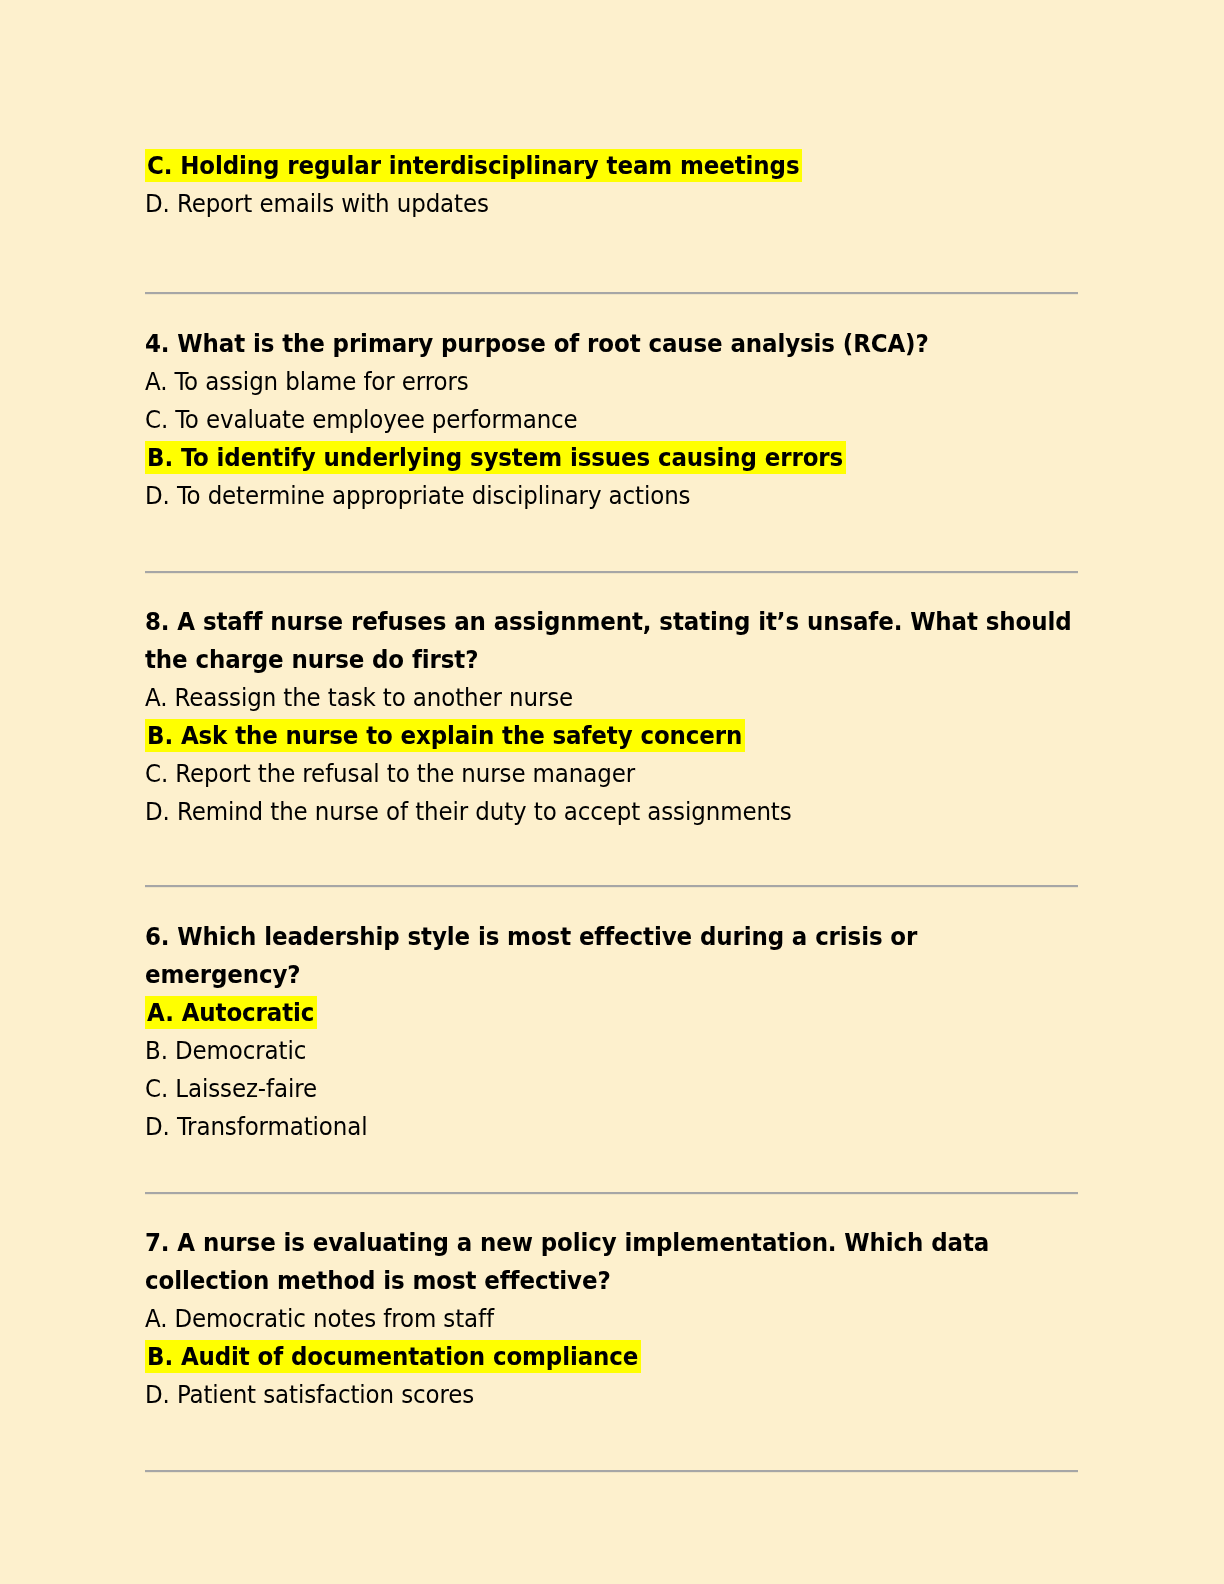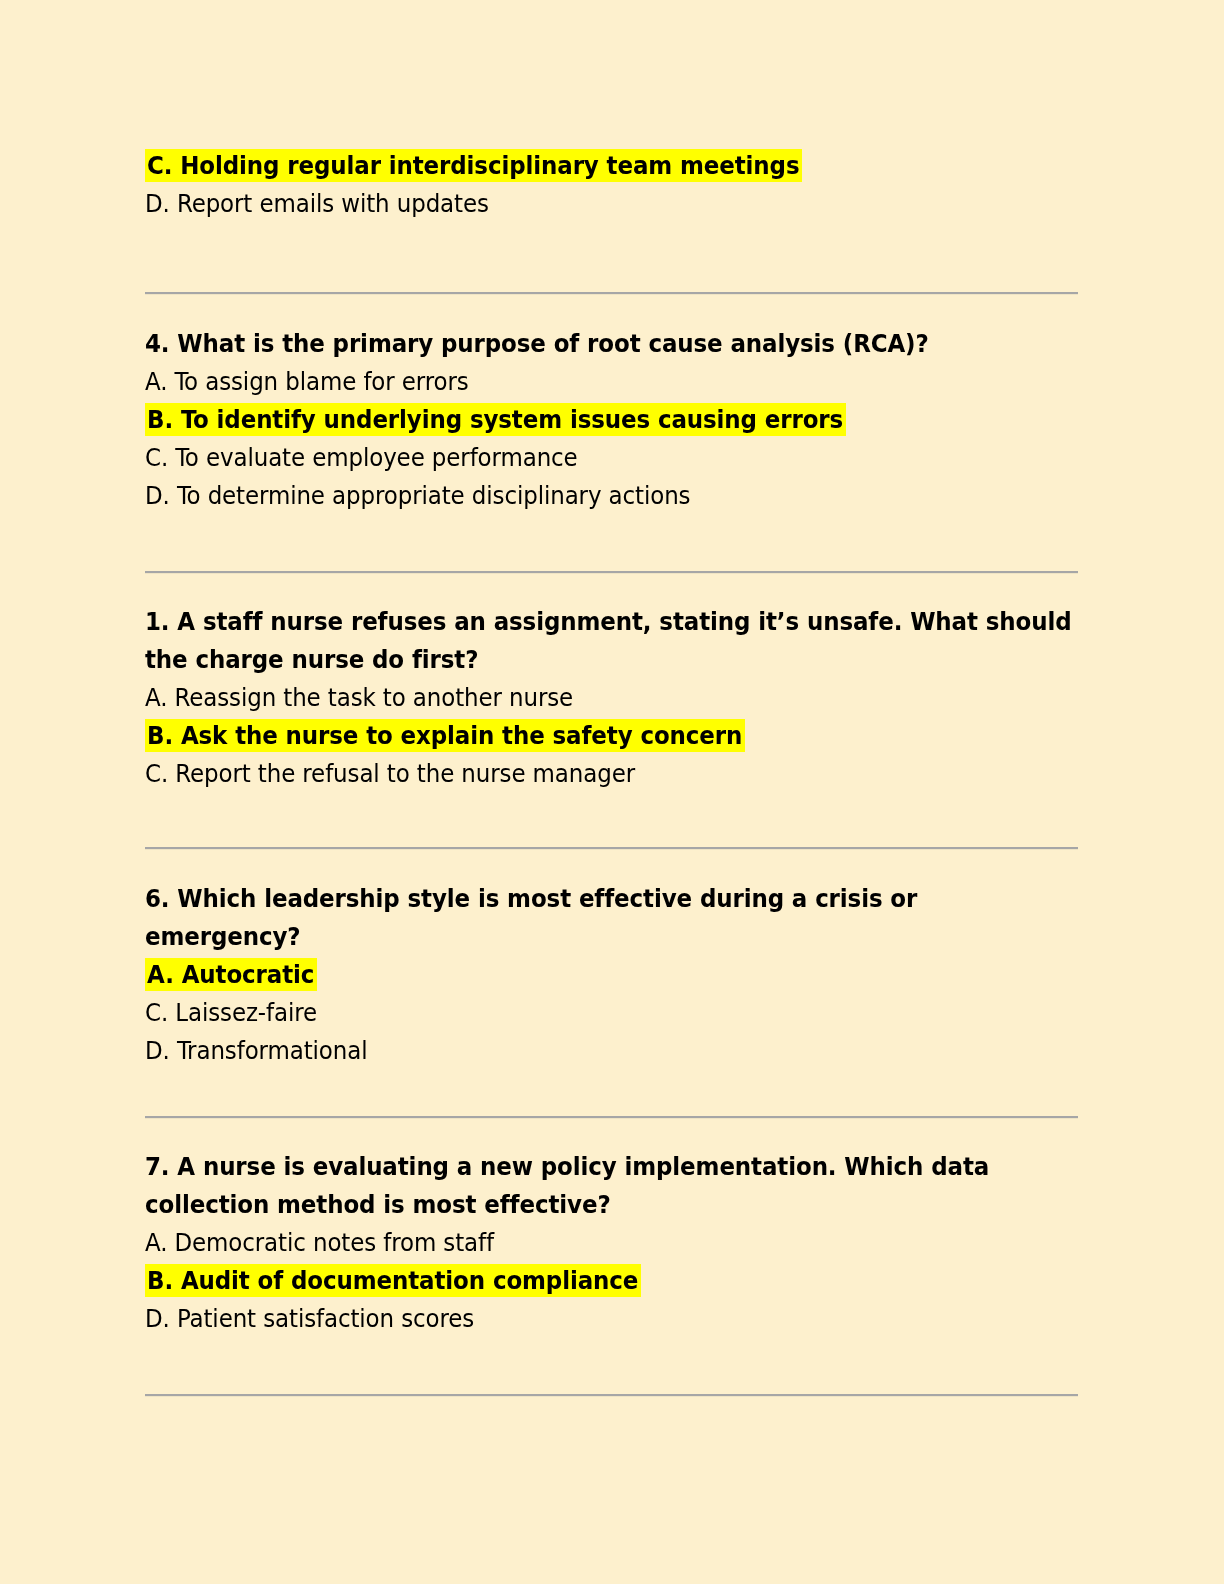--- a/index.html
+++ b/index.html
@@ -84,43 +84,45 @@
       <div class="opt-text"><span>D. Report emails with updates</span></div>
     </div>
 
     <div class="sp-after-opts-1"></div>
     <div class="divider"></div>
     <div class="sp-before-q4"></div>
 
     <div class="block">
       <div class="q-text">4. What is the primary purpose of root cause analysis (RCA)?</div>
       <div class="opt-text"><span>A. To assign blame for errors</span></div>
+      <div class="opt-text"><span>C. To evaluate employee performance</span></div>
       <div class="opt-text hl"><span class="mark">B. To identify underlying system issues causing errors</span></div>
-      <div class="opt-text"><span>C. To evaluate employee performance</span></div>
       <div class="opt-text"><span>D. To determine appropriate disciplinary actions</span></div>
     </div>
 
     <div class="sp-after-q4"></div>
     <div class="divider"></div>
     <div class="sp-before-q5"></div>
 
     <div class="block">
-      <div class="q-text">1. A staff nurse refuses an assignment, stating it’s unsafe. What should the charge nurse do first?</div>
+      <div class="q-text">8. A staff nurse refuses an assignment, stating it’s unsafe. What should the charge nurse do first?</div>
       <div class="opt-text"><span>A. Reassign the task to another nurse</span></div>
       <div class="opt-text hl"><span class="mark">B. Ask the nurse to explain the safety concern</span></div>
       <div class="opt-text"><span>C. Report the refusal to the nurse manager</span></div>
+      <div class="opt-text"><span>D. Remind the nurse of their duty to accept assignments</span></div>
     </div>
 
     <div class="sp-after-q5"></div>
     <div class="divider"></div>
     <div class="sp-before-q6"></div>
 
     <div class="block">
       <div class="q-text">6. Which leadership style is most effective during a crisis or emergency?</div>
       <div class="opt-text hl"><span class="mark">A. Autocratic</span></div>
+      <div class="opt-text"><span>B. Democratic</span></div>
       <div class="opt-text"><span>C. Laissez-faire</span></div>
       <div class="opt-text"><span>D. Transformational</span></div>
     </div>
 
     <div class="sp-after-q6"></div>
     <div class="divider"></div>
     <div class="sp-before-q7"></div>
 
     <div class="block">
       <div class="q-text">7. A nurse is evaluating a new policy implementation. Which data collection method is most effective?</div>

